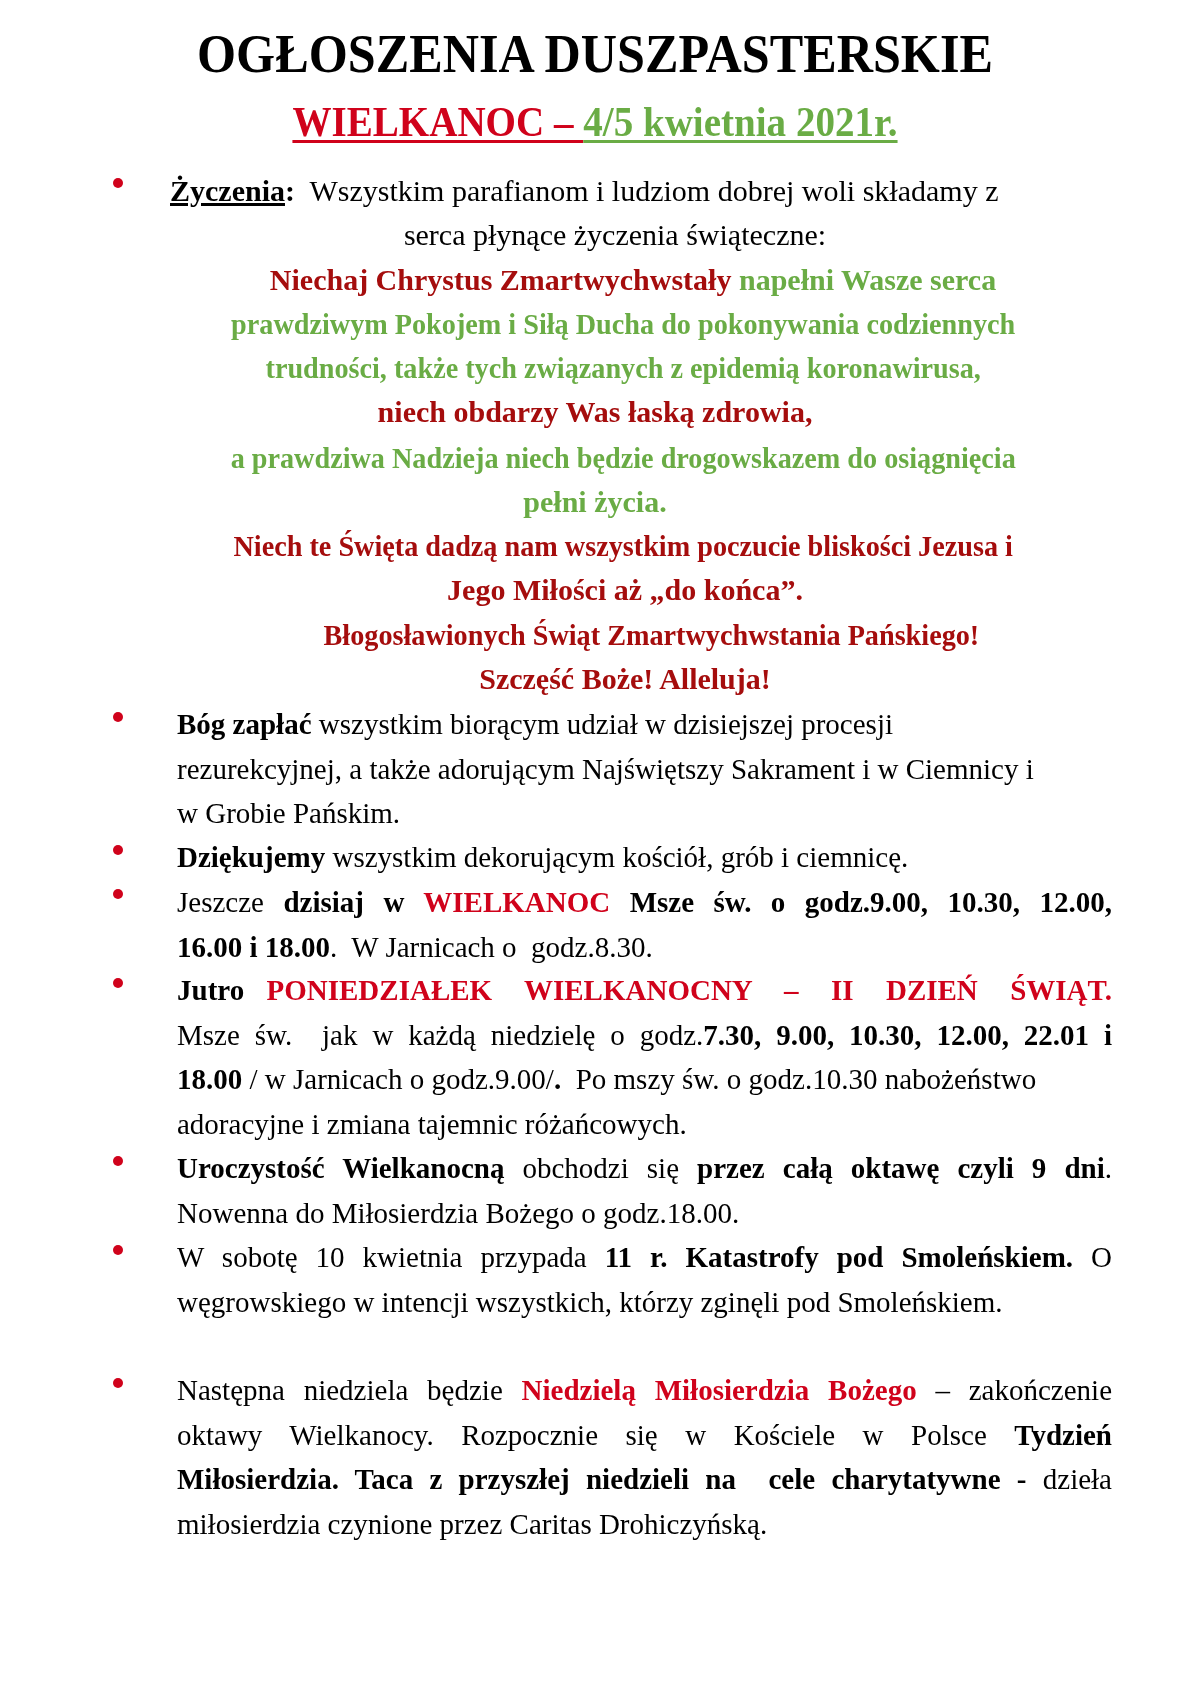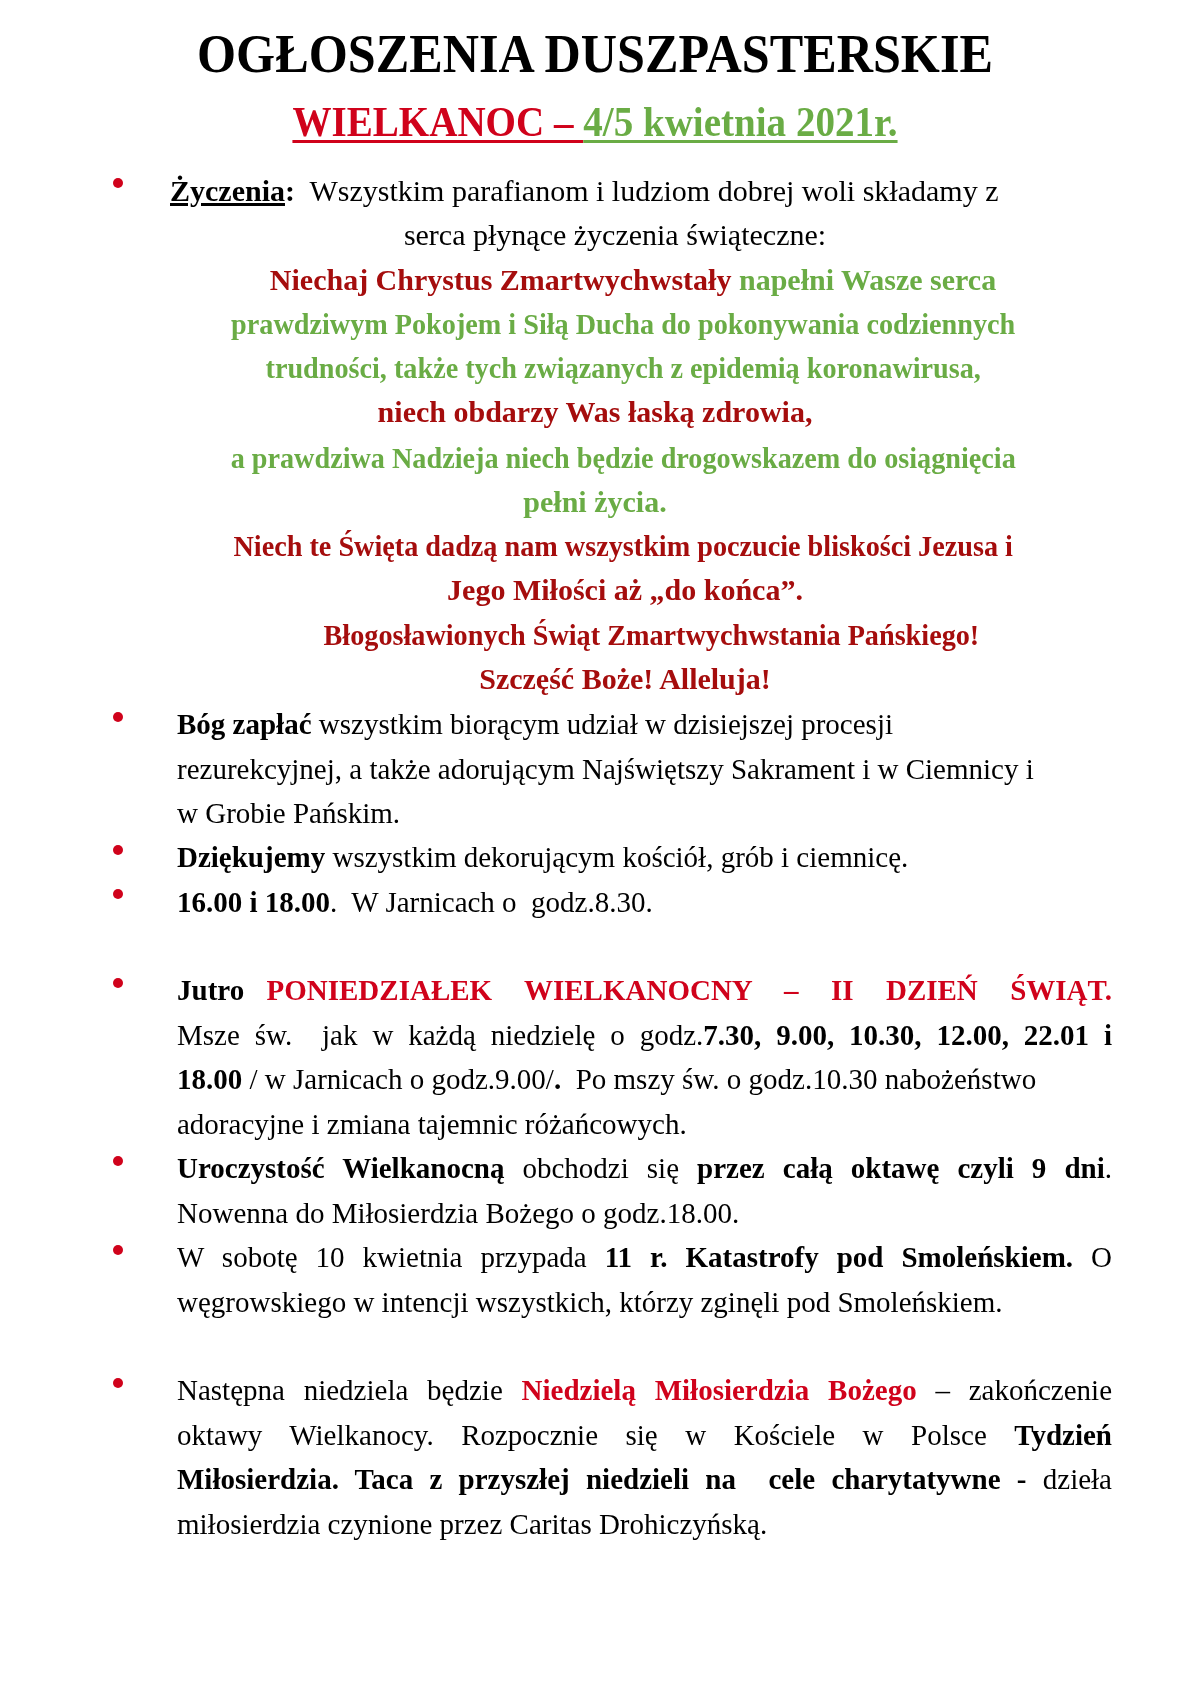--- a/index.html
+++ b/index.html
@@ -75,20 +75,21 @@
     <span class="txt">w Grobie Pańskim.</span>
   </div>
 
   <div class="bullet" style="top:845px;"></div>
   <div class="item" style="top:835px;">
     <span class="bold">Dziękujemy</span><span> wszystkim dekorującym kościół, grób i ciemnicę.</span>
   </div>
 
   <div class="bullet" style="top:889px;"></div>
   <div class="item" style="top:880px;">
+    <span class="txt just" style="text-align-last: justify;"><span>Jeszcze </span><span class="bold">dzisiaj w </span><span class="bold red">WIELKANOC</span><span class="bold"> Msze św. o godz.9.00, 10.30, 12.00,</span></span>
     <span class="txt"><span class="bold">16.00 i 18.00</span><span style="white-space:pre;">.  W Jarnicach o  godz.8.30.</span></span>
   </div>
 
   <div class="bullet" style="top:978px;"></div>
   <div class="item" style="top:968px;">
     <span class="txt just" style="text-align-last: justify;"><span class="bold">Jutro </span> <span class="bold red" style="word-spacing:10px;">PONIEDZIAŁEK WIELKANOCNY – II DZIEŃ ŚWIĄT.</span></span>
     <span class="txt just" style="text-align-last: justify;"><span style="white-space:pre;">Msze św.  jak w każdą niedzielę o godz.</span><span class="bold">7.30, 9.00, 10.30, 12.00, 22.01 i</span></span>
     <span class="txt" style="white-space:pre;"><span class="bold">18.00</span><span> / w Jarnicach o godz.9.00/</span><span class="bold">.</span><span>  Po mszy św. o godz.10.30 nabożeństwo</span></span>
     <span class="txt">adoracyjne i zmiana tajemnic różańcowych.</span>
   </div>

